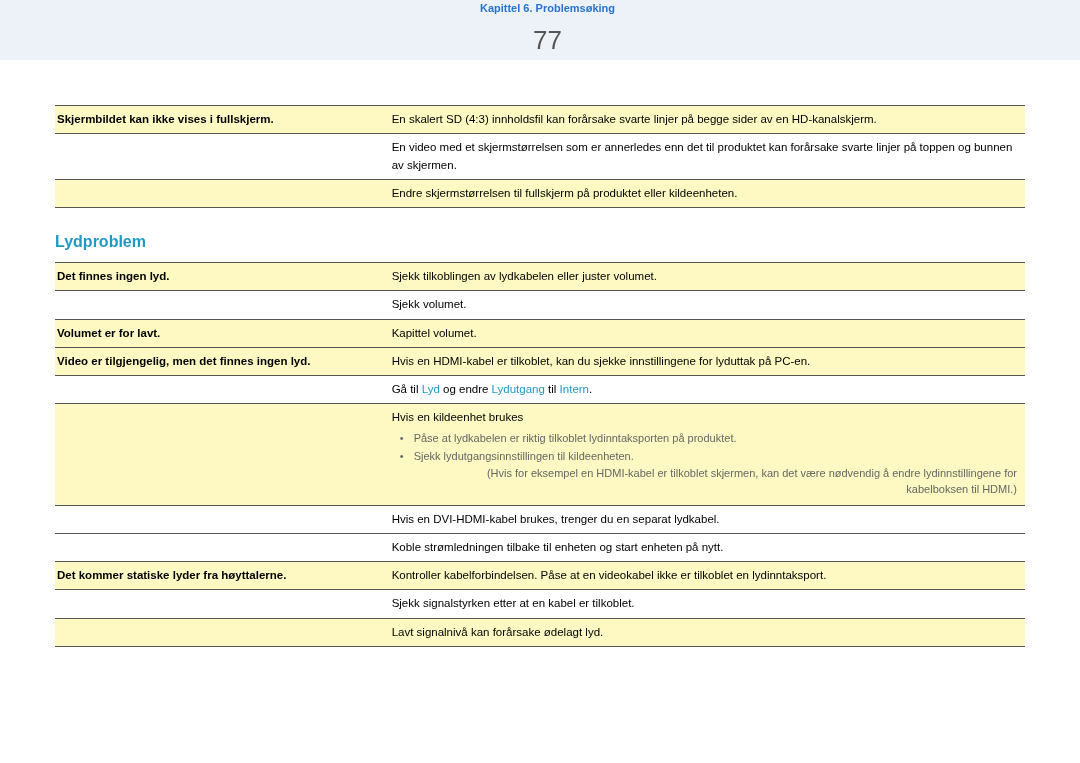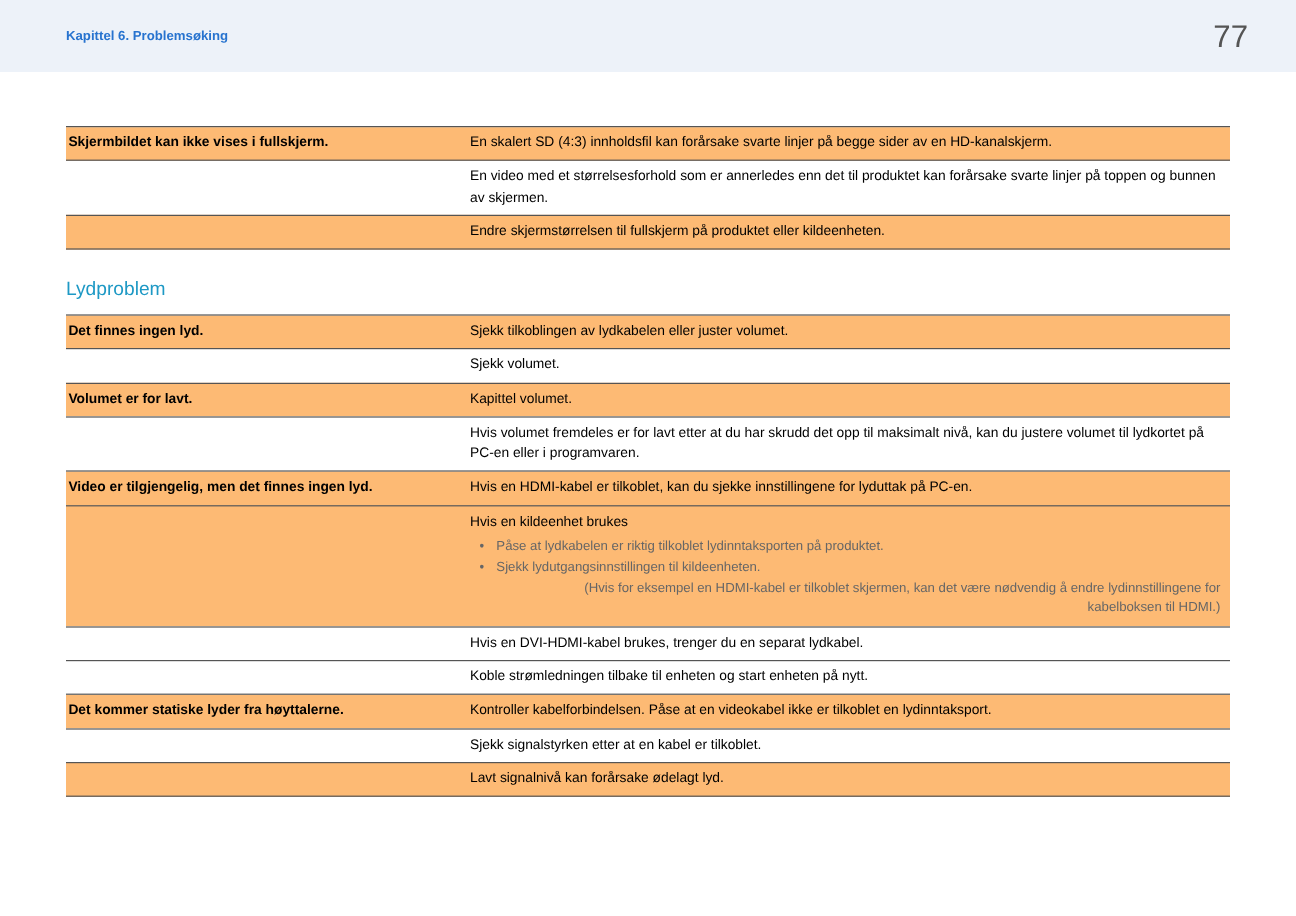--- a/index.html
+++ b/index.html
@@ -13,20 +13,21 @@
     font-size: 11.5px;
     line-height: 1.5;
   }
   .header {
     background: #edf2f9;
     height: 60px;
     padding: 0 40px 0 55px;
     display: flex;
     align-items: center;
     justify-content: space-between;
+    flex-direction: column;
   }
   .chapter {
     color: #2773cf;
     font-size: 11px;
     font-weight: 600;
   }
   .page-num {
     color: #555;
     font-size: 26px;
     font-weight: 300;
@@ -40,27 +41,27 @@
     table-layout: fixed;
   }
   table td {
     border-top: 1px solid #555;
     border-bottom: 1px solid #555;
     padding: 5px 8px 5px 2px;
     vertical-align: top;
   }
   col.left { width: 34.5%; }
   col.right { width: 65.5%; }
-  .odd { background: #fdba74; }
+  .odd { background: #fef9c3; }
   .even { background: #ffffff; }
   .label { font-weight: 600; }
   .section-title {
     color: #1e99c5;
     font-size: 16px;
-    font-weight: 400;
+    font-weight: 700;
     margin: 22px 0 8px 0;
   }
   .highlight { color: #1e99c5; }
   .sub { color: #666; font-size: 11px; }
   ul.bullets { list-style: none; padding-left: 12px; margin-top: 3px; }
   ul.bullets li { position: relative; padding-left: 10px; margin-bottom: 2px; }
   ul.bullets li::before {
     content: "•"; position: absolute; left: -4px; top: 0; color: #666;
   }
   .paren { padding-left: 12px; display:block;text-align:right; }
@@ -80,21 +81,21 @@
         <col class="left">
         <col class="right">
       </colgroup>
     <tbody>
         <tr class="odd">
       <td class="label">Skjermbildet kan ikke vises i fullskjerm.</td>
       <td>En skalert SD (4:3) innholdsfil kan forårsake svarte linjer på begge sider av en HD-kanalskjerm.</td>
     </tr>
     <tr class="even">
       <td></td>
-      <td>En video med et størrelsesforhold som er annerledes enn det til produktet kan forårsake svarte linjer på toppen og bunnen av skjermen.</td>
+      <td>En video med et skjermstørrelsen som er annerledes enn det til produktet kan forårsake svarte linjer på toppen og bunnen av skjermen.</td>
     </tr>
     <tr class="odd">
       <td></td>
       <td>Endre skjermstørrelsen til fullskjerm på produktet eller kildeenheten.</td>
     </tr>
   </tbody>
     </table>
 
   <div class="section-title">Lydproblem</div>
 
@@ -109,27 +110,29 @@
       <td>Sjekk tilkoblingen av lydkabelen eller juster volumet.</td>
     </tr>
     <tr class="even">
       <td></td>
       <td>Sjekk volumet.</td>
     </tr>
     <tr class="odd">
       <td class="label">Volumet er for lavt.</td>
       <td>Kapittel volumet.</td>
     </tr>
-    <tr class="even">
-      <td></td>
-      <td>Hvis volumet fremdeles er for lavt etter at du har skrudd det opp til maksimalt nivå, kan du justere volumet til lydkortet på PC-en eller i programvaren.</td>
-    </tr>
     <tr class="odd">
       <td class="label">Video er tilgjengelig, men det finnes ingen lyd.</td>
       <td>Hvis en HDMI-kabel er tilkoblet, kan du sjekke innstillingene for lyduttak på PC-en.</td>
+    </tr>
+    <tr class="even">
+      <td></td>
+      <td>
+        <span>Gå til </span><span class="highlight">Lyd</span><span> og endre </span><span class="highlight">Lydutgang</span><span> til </span><span class="highlight">Intern</span><span>.</span>
+      </td>
     </tr>
     <tr class="odd">
       <td></td>
       <td>
         <span>Hvis en kildeenhet brukes</span>
         <ul class="bullets sub">
           <li>Påse at lydkabelen er riktig tilkoblet lydinntaksporten på produktet.</li>
           <li>
             <span>Sjekk lydutgangsinnstillingen til kildeenheten.</span>
             <span class="paren">(Hvis for eksempel en HDMI-kabel er tilkoblet skjermen, kan det være nødvendig å endre lydinnstillingene for kabelboksen til HDMI.)</span>

